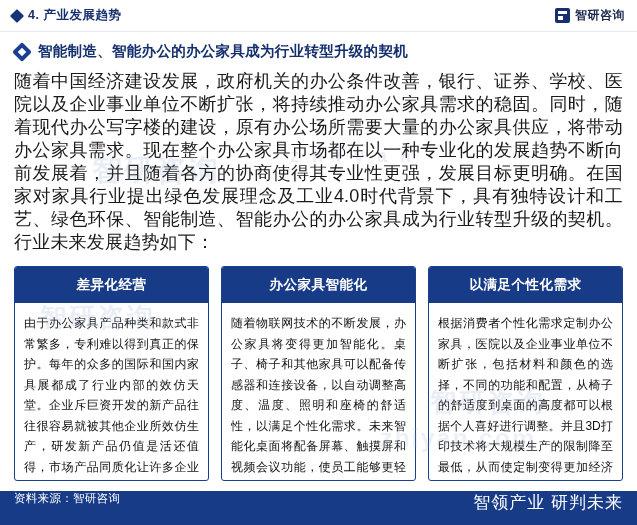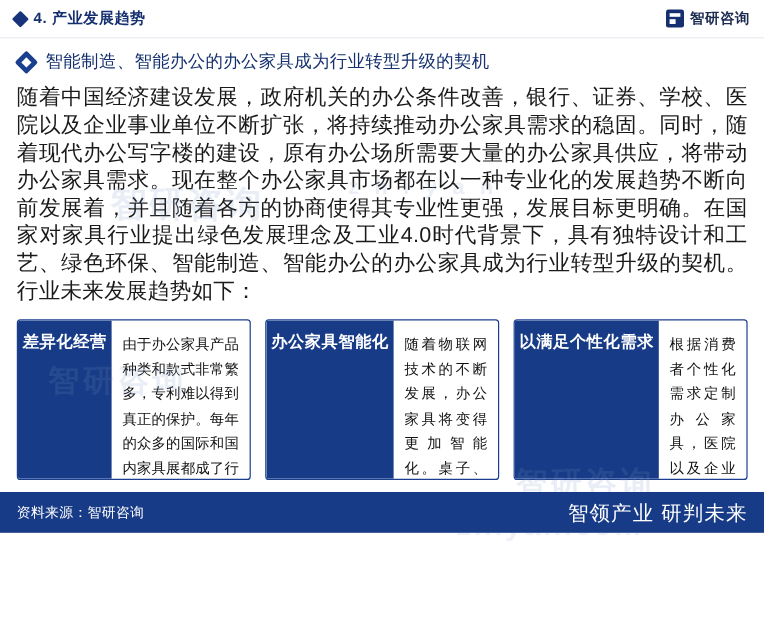--- a/index.html
+++ b/index.html
@@ -9,21 +9,21 @@
   body {
     width: 637px;
     height: 525px;
     font-family: "Liberation Sans", sans-serif;
     background: #ffffff;
     overflow: hidden;
   }
   .page {
     position: relative;
     width: 637px;
-    height: 444px;
+    height: 525px;
     background: #ffffff;
     display: flex;
     flex-direction: column;
   }
 
   
   .header {
     height: 32px;
     background: #ffffff;
     border-bottom: 1px solid #e6eaf0;
@@ -106,21 +106,21 @@
   }
   .title-diamond .d-in {
     position: absolute;
     left: 5px; top: 5px;
     width: 6px; height: 6px;
     background: #ffffff;
     transform: rotate(45deg);
   }
   .section-title {
     font-size: 14.5px;
-    font-weight: normal;
+    font-weight: bold;
     color: #14306e;
     letter-spacing: .3px;
   }
 
   
   .body-text {
     margin: 9px 14px 0 14px;
     font-size: 18px;
     line-height: 23px;
     color: #1a1a1a;
@@ -141,21 +141,21 @@
     display: flex;
     gap: 12px;
     height: 100%;
   }
   .card {
     flex: 1 1 0;
     border: 1px solid #1b3f8f;
     border-radius: 3px;
     background: #ffffff;
     display: flex;
-    flex-direction: row;
+    flex-direction: column;
     overflow: hidden;
   }
   .card-head {
     background: #173b86;
     color: #ffffff;
     font-size: 13.5px;
     font-weight: bold;
     text-align: center;
     padding: 9px 4px;
     letter-spacing: .5px;
@@ -184,21 +184,20 @@
   .wm-2 { left: 290px; top: 146px; font-size: 18px; letter-spacing: 4px; color: rgba(150,170,210,0.20); }
   .wm-3 { left: 40px;  top: 300px; font-size: 26px; letter-spacing: 3px; }
   .wm-4 { left: 430px; top: 385px; font-size: 26px; letter-spacing: 3px; }
   .wm-5 { left: 380px; top: 424px; font-size: 25px; letter-spacing: 2px; color: rgba(150,170,210,0.17); text-align: center; }
 
   
   .footer {
     height: 34px;
     background: #173b86;
     display: flex;
-    align-items: center;
     padding: 0 14px;
     margin-top: 10px;
     flex: 0 0 auto;
     position: relative;
   }
   .footer-left {
     color: #ffffff;
     font-size: 11.5px;
     letter-spacing: .3px;
   }

